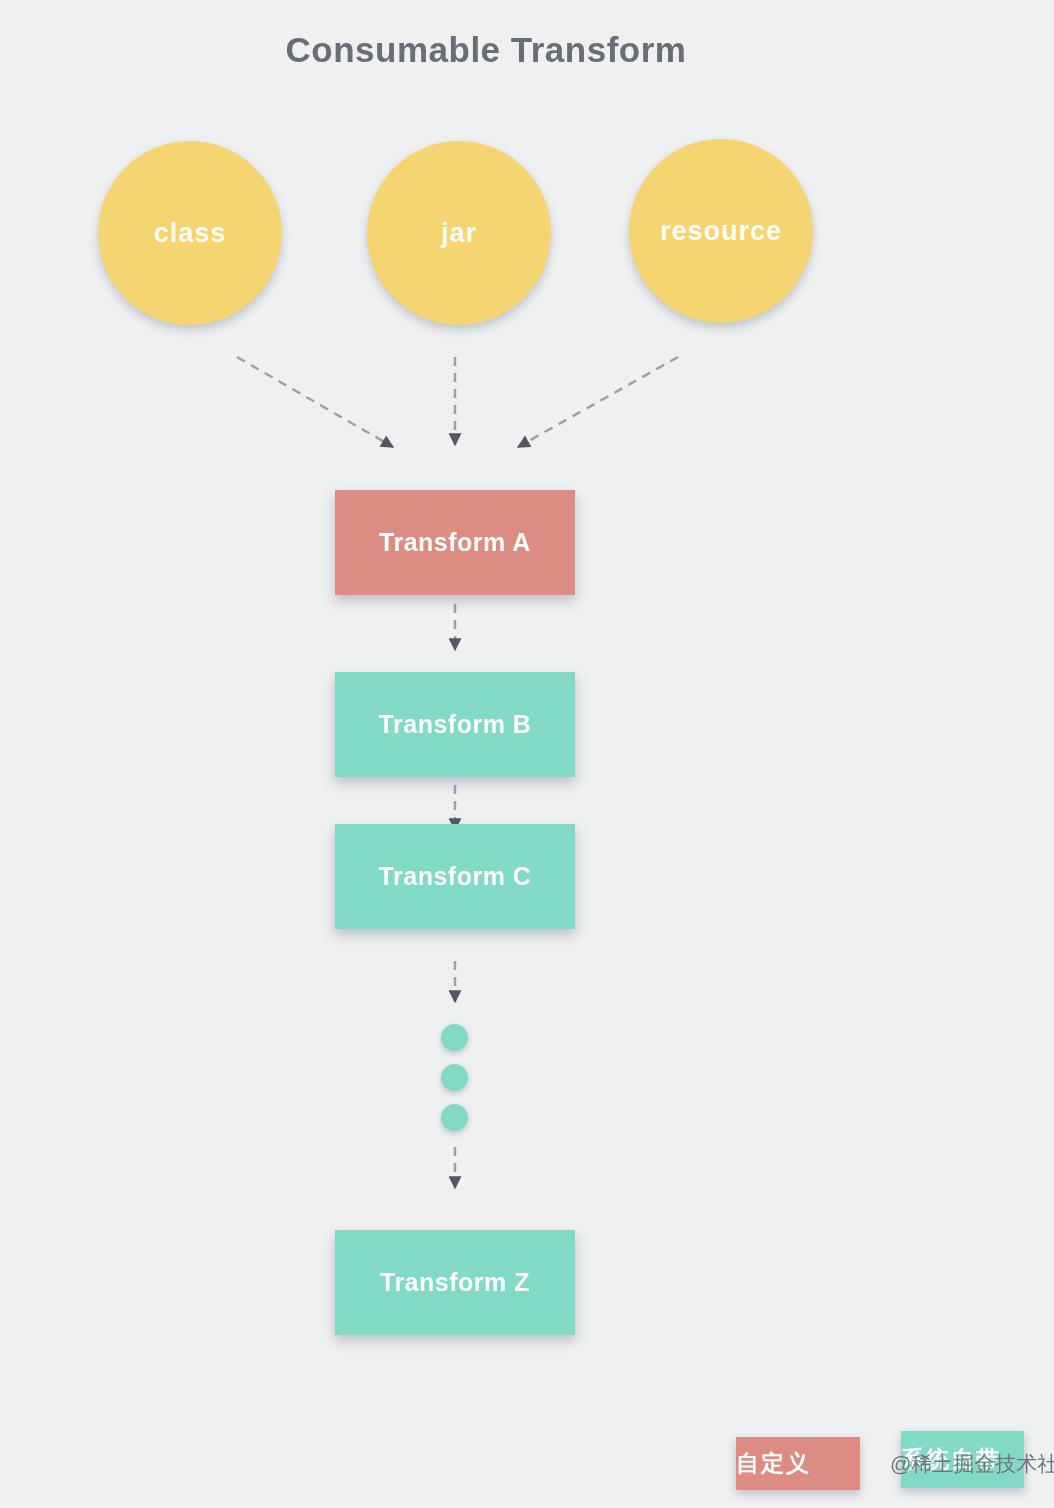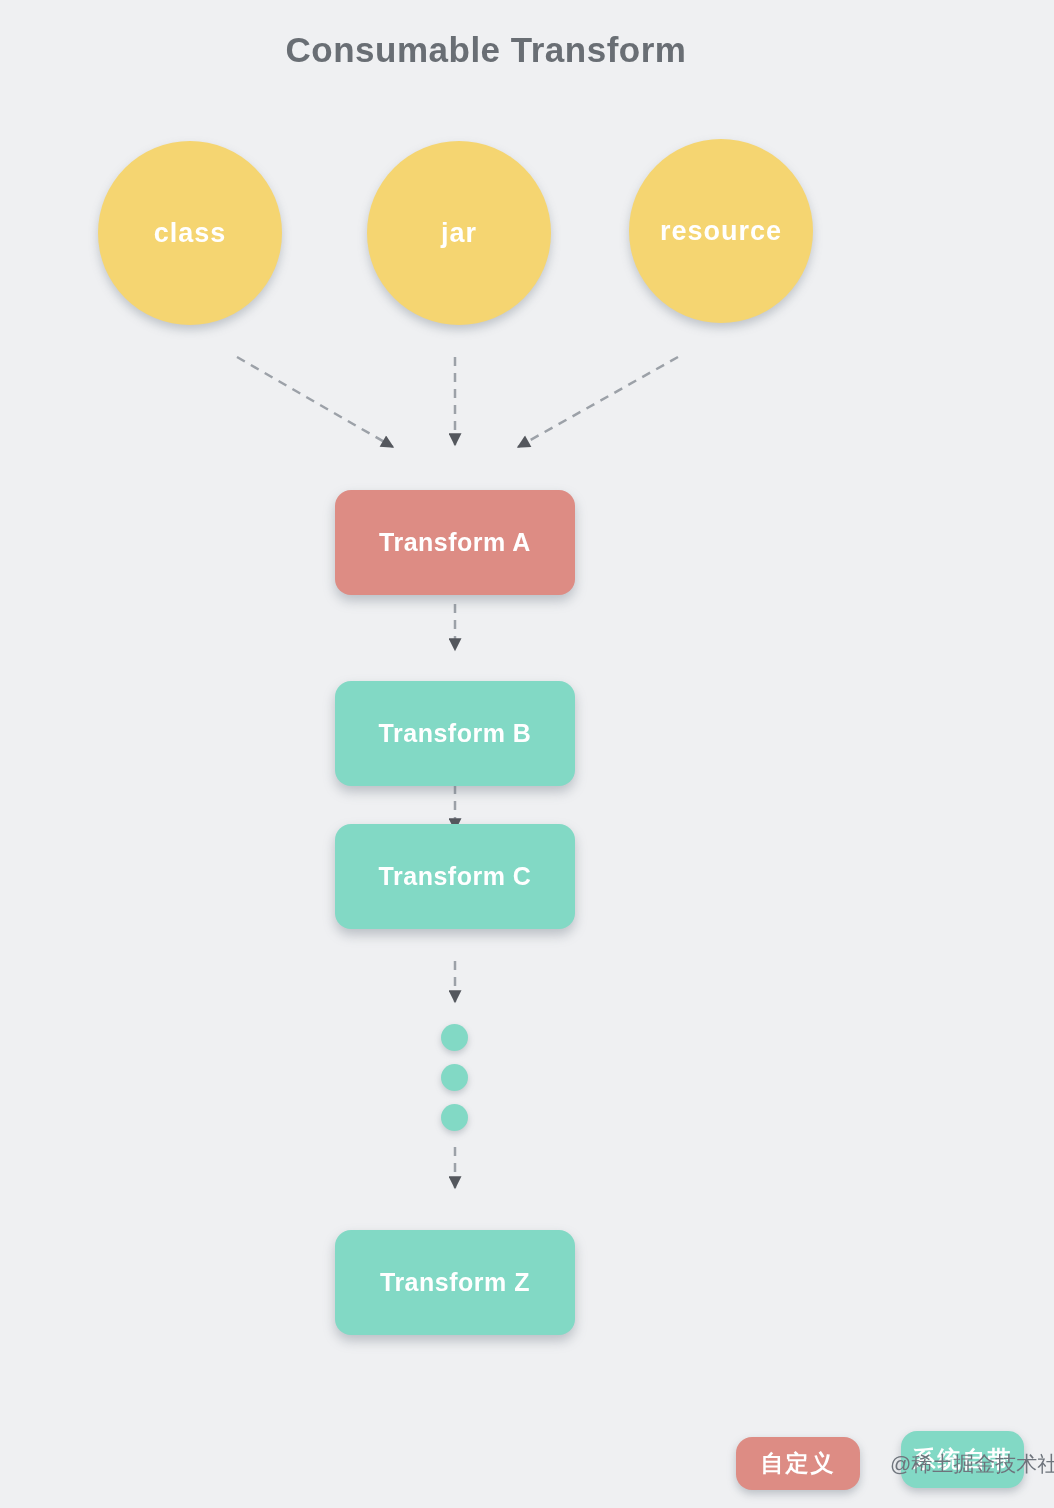--- a/index.html
+++ b/index.html
@@ -71,58 +71,57 @@
     stroke-width: 2.5;
     stroke-dasharray: 9 7;
   }
   .arrow-layer .arrowhead { fill: var(--c-arrowhead); }
 
   .tbox {
     position: absolute;
     left: 335px;
     width: 240px;
     height: 105px;
-    border-radius: 16px;
+    border-radius: 0;
     display: flex;
     align-items: center;
     justify-content: center;
     box-shadow: 0 6px 12px rgba(110, 120, 132, 0.4);
   }
   .tbox span {
     color: var(--c-label);
     font-size: 25px;
     font-weight: bold;
     letter-spacing: 0.5px;
   }
   .tbox-red  { background: var(--c-red); }
   .tbox-teal { background: var(--c-teal); }
   .tbox-a { top: 490px; }
-  .tbox-b { top: 672px; margin-top: 9px; }
+  .tbox-b { top: 672px; }
   .tbox-c { top: 824px; }
   .tbox-z { top: 1230px; }
 
   .dot {
     position: absolute;
     left: 441px;
     width: 27px;
     height: 27px;
     border-radius: 50%;
     background: var(--c-teal);
     box-shadow: 0 3px 6px rgba(110, 120, 132, 0.35);
   }
   .dot-1 { top: 1024px; }
   .dot-2 { top: 1064px; }
   .dot-3 { top: 1104px; }
 
   .badge {
     position: absolute;
-    border-radius: 16px;
+    border-radius: 0;
     display: flex;
     align-items: center;
-    justify-content: center;
     box-shadow: 0 4px 9px rgba(110, 120, 132, 0.4);
   }
   .badge span {
     color: var(--c-label);
     font-size: 23px;
     font-weight: bold;
     letter-spacing: 2px;
   }
   .badge-custom  { left: 736px; top: 1437px; width: 124px; height: 53px; background: var(--c-red); }
   .badge-builtin { left: 901px; top: 1431px; width: 123px; height: 57px; background: var(--c-teal); }

